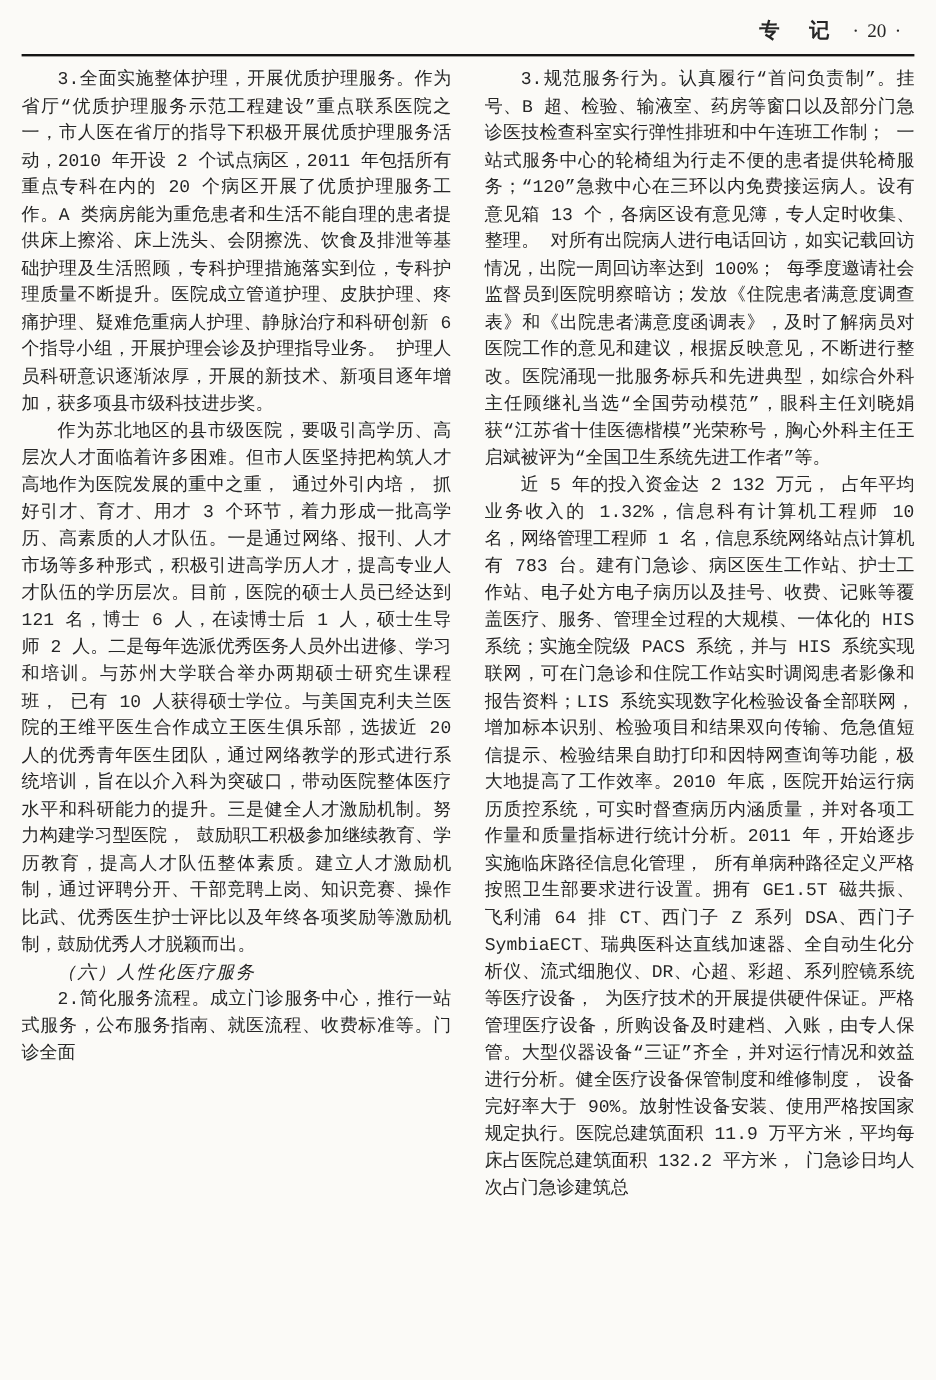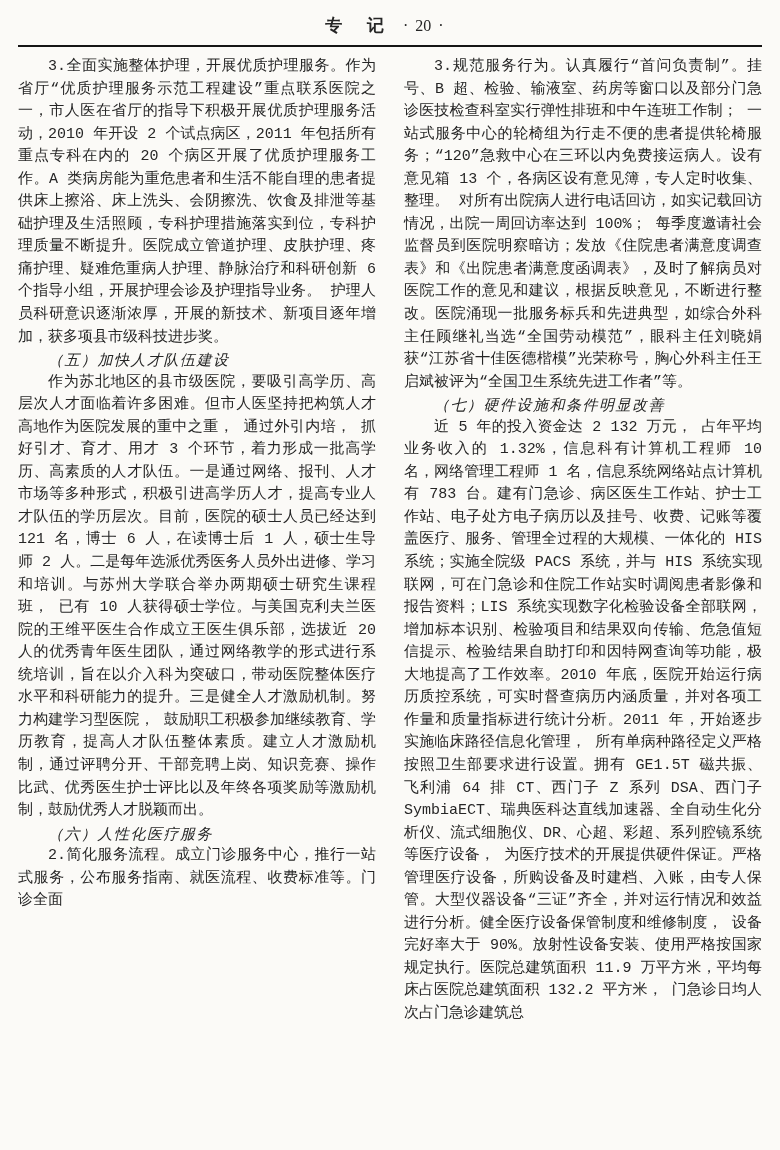--- a/index.html
+++ b/index.html
@@ -14,21 +14,21 @@
     margin: 0 auto;
     background: #fbfaf7;
     box-sizing: border-box;
     padding: 14px 18px 0 18px;
     overflow: hidden;
     font-family: "Liberation Serif", "DejaVu Serif", serif;
     color: #262626;
   }
   .header {
     display: flex;
-    justify-content: center;
+    justify-content: flex-end;
     align-items: baseline;
     height: 28px;
     padding-right: 4px;
   }
   .htitle {
     font-family: "Liberation Sans", "DejaVu Sans", sans-serif;
     font-weight: bold;
     font-size: 17px;
     letter-spacing: 10px;
     margin-right: 2px;
@@ -84,27 +84,25 @@
     <span class="hnum">20</span>
     <span class="hdot">·</span>
   </div>
 
   <div class="rule"></div>
 
   <div class="columns">
 
     <div class="col">
       <p class="blk indent">3.全面实施整体护理，开展优质护理服务。作为省厅“优质护理服务示范工程建设”重点联系医院之一，市人医在省厅的指导下积极开展优质护理服务活动，2010 年开设 2 个试点病区，2011 年包括所有重点专科在内的 20 个病区开展了优质护理服务工作。A 类病房能为重危患者和生活不能自理的患者提供床上擦浴、床上洗头、会阴擦洗、饮食及排泄等基础护理及生活照顾，专科护理措施落实到位，专科护理质量不断提升。医院成立管道护理、皮肤护理、疼痛护理、疑难危重病人护理、静脉治疗和科研创新 6 个指导小组，开展护理会诊及护理指导业务。 护理人员科研意识逐渐浓厚，开展的新技术、新项目逐年增加，获多项县市级科技进步奖。</p>
-      <p class="blk heading">（五）加快人才队伍建设</p>
       <p class="blk indent">作为苏北地区的县市级医院，要吸引高学历、高层次人才面临着许多困难。但市人医坚持把构筑人才高地作为医院发展的重中之重， 通过外引内培， 抓好引才、育才、用才 3 个环节，着力形成一批高学历、高素质的人才队伍。一是通过网络、报刊、人才市场等多种形式，积极引进高学历人才，提高专业人才队伍的学历层次。目前，医院的硕士人员已经达到 121 名，博士 6 人，在读博士后 1 人，硕士生导师 2 人。二是每年选派优秀医务人员外出进修、学习和培训。与苏州大学联合举办两期硕士研究生课程班， 已有 10 人获得硕士学位。与美国克利夫兰医院的王维平医生合作成立王医生俱乐部，选拔近 20 人的优秀青年医生团队，通过网络教学的形式进行系统培训，旨在以介入科为突破口，带动医院整体医疗水平和科研能力的提升。三是健全人才激励机制。努力构建学习型医院， 鼓励职工积极参加继续教育、学历教育，提高人才队伍整体素质。建立人才激励机制，通过评聘分开、干部竞聘上岗、知识竞赛、操作比武、优秀医生护士评比以及年终各项奖励等激励机制，鼓励优秀人才脱颖而出。</p>
       <p class="blk heading">（六）人性化医疗服务</p>
       <p class="blk indent">2.简化服务流程。成立门诊服务中心，推行一站式服务，公布服务指南、就医流程、收费标准等。门诊全面</p>
     </div>
 
     <div class="col">
       <p class="blk indent">3.规范服务行为。认真履行“首问负责制”。挂号、B 超、检验、输液室、药房等窗口以及部分门急诊医技检查科室实行弹性排班和中午连班工作制； 一站式服务中心的轮椅组为行走不便的患者提供轮椅服务；“120”急救中心在三环以内免费接运病人。设有意见箱 13 个，各病区设有意见簿，专人定时收集、整理。 对所有出院病人进行电话回访，如实记载回访情况，出院一周回访率达到 100%； 每季度邀请社会监督员到医院明察暗访；发放《住院患者满意度调查表》和《出院患者满意度函调表》，及时了解病员对医院工作的意见和建议，根据反映意见，不断进行整改。医院涌现一批服务标兵和先进典型，如综合外科主任顾继礼当选“全国劳动模范”，眼科主任刘晓娟获“江苏省十佳医德楷模”光荣称号，胸心外科主任王启斌被评为“全国卫生系统先进工作者”等。</p>
-      <p class="blk heading">（七）硬件设施和条件明显改善</p>
       <p class="blk indent">近 5 年的投入资金达 2 132 万元， 占年平均业务收入的 1.32%，信息科有计算机工程师 10 名，网络管理工程师 1 名，信息系统网络站点计算机有 783 台。建有门急诊、病区医生工作站、护士工作站、电子处方电子病历以及挂号、收费、记账等覆盖医疗、服务、管理全过程的大规模、一体化的 HIS 系统；实施全院级 PACS 系统，并与 HIS 系统实现联网，可在门急诊和住院工作站实时调阅患者影像和报告资料；LIS 系统实现数字化检验设备全部联网，增加标本识别、检验项目和结果双向传输、危急值短信提示、检验结果自助打印和因特网查询等功能，极大地提高了工作效率。2010 年底，医院开始运行病历质控系统，可实时督查病历内涵质量，并对各项工作量和质量指标进行统计分析。2011 年，开始逐步实施临床路径信息化管理， 所有单病种路径定义严格按照卫生部要求进行设置。拥有 GE1.5T 磁共振、 飞利浦 64 排 CT、西门子 Z 系列 DSA、西门子 SymbiaECT、瑞典医科达直线加速器、全自动生化分析仪、流式细胞仪、DR、心超、彩超、系列腔镜系统等医疗设备， 为医疗技术的开展提供硬件保证。严格管理医疗设备，所购设备及时建档、入账，由专人保管。大型仪器设备“三证”齐全，并对运行情况和效益进行分析。健全医疗设备保管制度和维修制度， 设备完好率大于 90%。放射性设备安装、使用严格按国家规定执行。医院总建筑面积 11.9 万平方米，平均每床占医院总建筑面积 132.2 平方米， 门急诊日均人次占门急诊建筑总</p>
     </div>
 
   </div>
 
 </div>
 
 </body></html>

